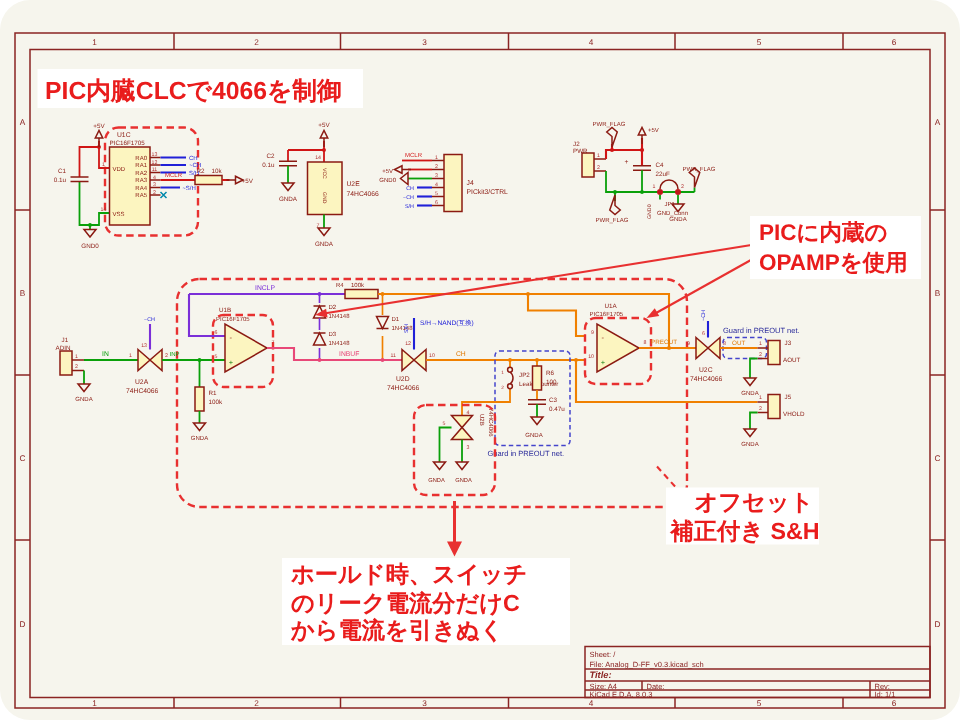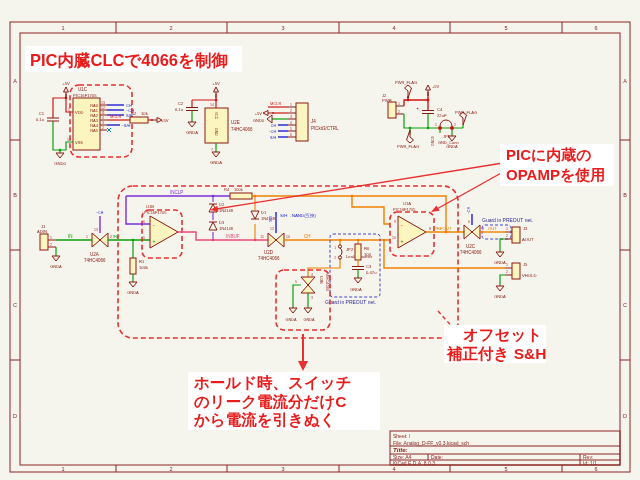--- a/index.html
+++ b/index.html
@@ -1,16 +1,16 @@
 <!DOCTYPE html>
 <html><head>
 <meta charset="utf-8">
 <style>
   html,body{margin:0;padding:0;}
-  #screen{position:relative;width:640px;height:480px;background:#f6f5ed;overflow:hidden;}
+  #screen{position:relative;width:640px;height:480px;background:#f6f5ed;overflow:hidden;border-radius:20px;}
   svg{display:block;}
   text{font-family:"Liberation Sans","DejaVu Sans",sans-serif;}
   .dr{fill:#8b1a12;}          
   .pn{fill:#b03030;}          
   .grn{fill:#0aa00a;} .org{fill:#e07800;} .pur{fill:#7b2fd8;}
   .pnk{fill:#e84878;} .blu{fill:#2020d8;} .red{fill:#d42020;}
   .nav{fill:#2a2a9a;}         
   .frame{stroke:#8b2423;fill:none;stroke-width:1;}
   .ftxt{fill:#8b2423;}
   .wire-g{stroke:#0aa00a;} .wire-r{stroke:#d01515;} .wire-b{stroke:#2020d8;}

